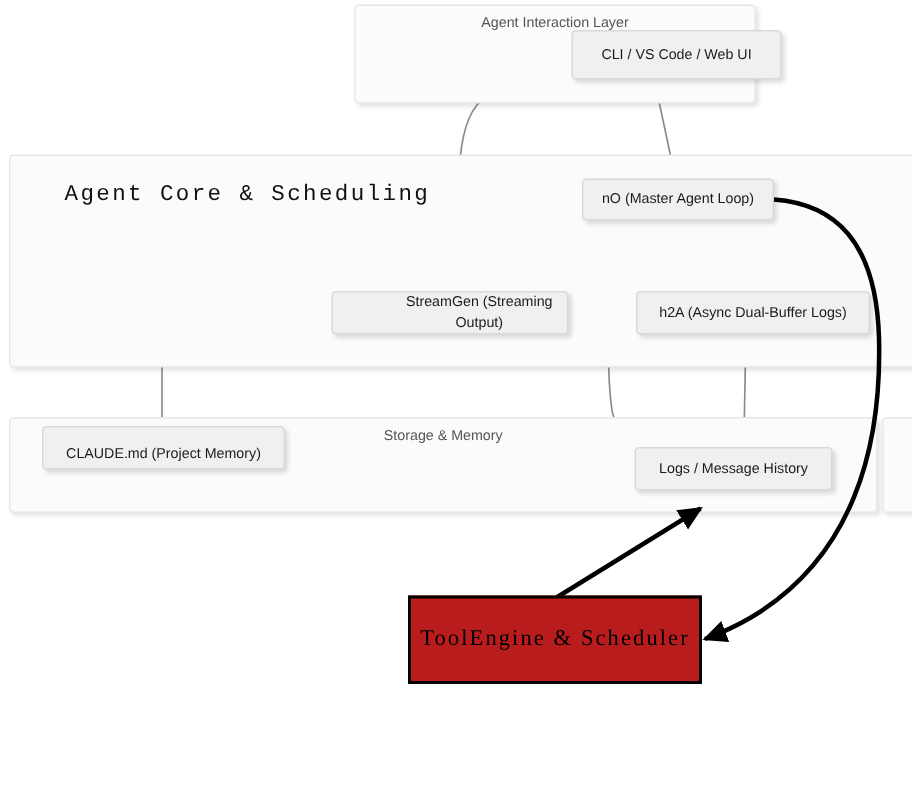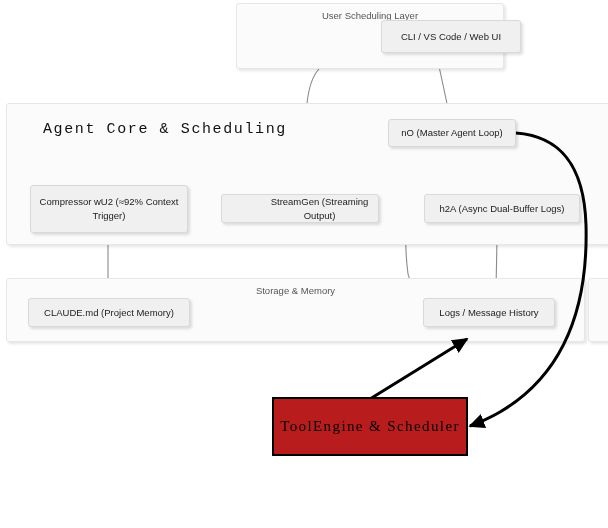--- a/index.html
+++ b/index.html
@@ -62,54 +62,51 @@
 
       <path d="M419,146 C404,176 404,244 408,274 C412,292 424,298 443,304"></path>
 
       <path d="M497,224 C497,258 496,276 496,296"></path>
 
       <path d="M108,232 C108,262 108,278 108,294"></path>
     </g>
   </svg>
 
   <div class="layer" style="left:236px;top:3px;width:266px;height:64px;">
-    <div class="layer-title">User Scheduling Layer</div>
+    <div class="layer-title">Agent Interaction Layer</div>
   </div>
 
   <div class="layer" style="left:6px;top:103px;width:602px;height:140px;">
     <div class="serif-title" style="left:36px;top:17px;">Agent Core &amp; Scheduling</div>
   </div>
 
   <div class="layer" style="left:6px;top:278px;width:577px;height:62px;">
     <div class="layer-title">Storage &amp; Memory</div>
   </div>
 
   <div class="layer" style="left:588px;top:278px;width:40px;height:62px;"></div>
 
   <div class="node" style="left:336px;top:20px;width:140px;height:33px;margin-left:45px;">
     <span>CLI / VS Code / Web UI</span>
   </div>
 
   <div class="node" style="left:388px;top:119px;width:128px;height:28px;">
     <span>nO (Master Agent Loop)</span>
   </div>
 
-  <div class="node" style="left:30px;top:185px;width:158px;height:48px;">
-    <span>Compressor wU2 (≈92% Context Trigger)</span>
-  </div>
 
   <div class="node" style="left:221px;top:194px;width:158px;height:29px;padding-left:43px;">
     <span>StreamGen (Streaming Output)</span>
   </div>
 
   <div class="node" style="left:424px;top:194px;width:156px;height:29px;">
     <span>h2A (Async Dual-Buffer Logs)</span>
   </div>
 
-  <div class="node" style="left:28px;top:298px;width:162px;height:29px;">
+  <div class="node" style="left:28px;top:284px;width:162px;height:29px;align-items:flex-end;">
     <span>CLAUDE.md (Project Memory)</span>
   </div>
 
   <div class="node" style="left:423px;top:298px;width:132px;height:29px;">
     <span>Logs / Message History</span>
   </div>
 
   <svg class="edges over" viewBox="0 0 608 528">
     <defs>
       <marker id="ah-thick-a" markerWidth="7" markerHeight="7" refX="4.8" refY="2.6" orient="auto" markerUnits="strokeWidth">

